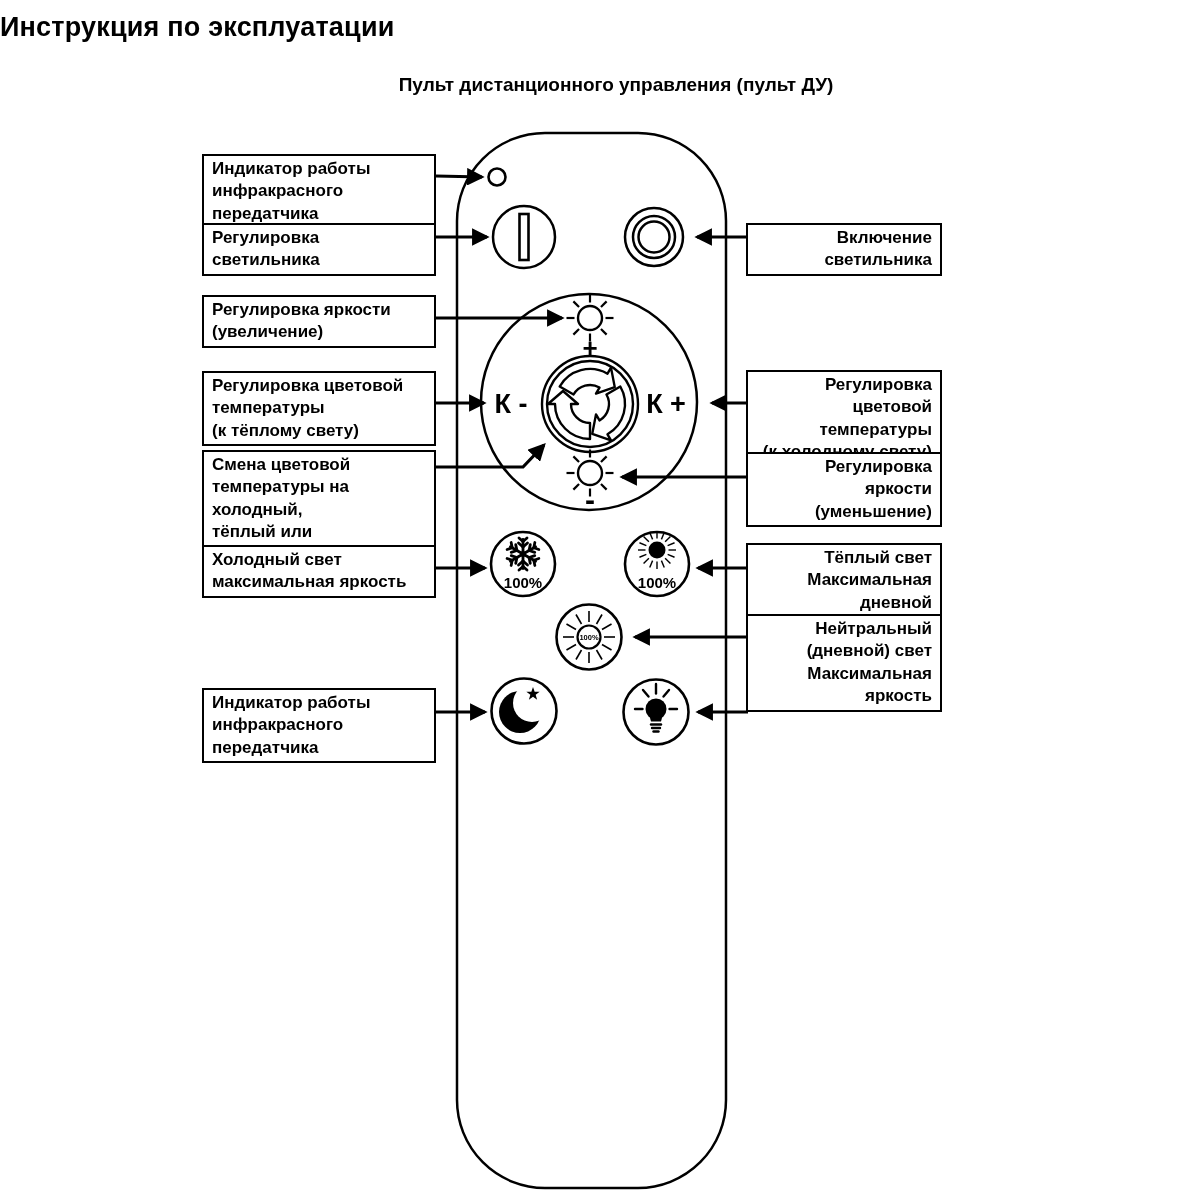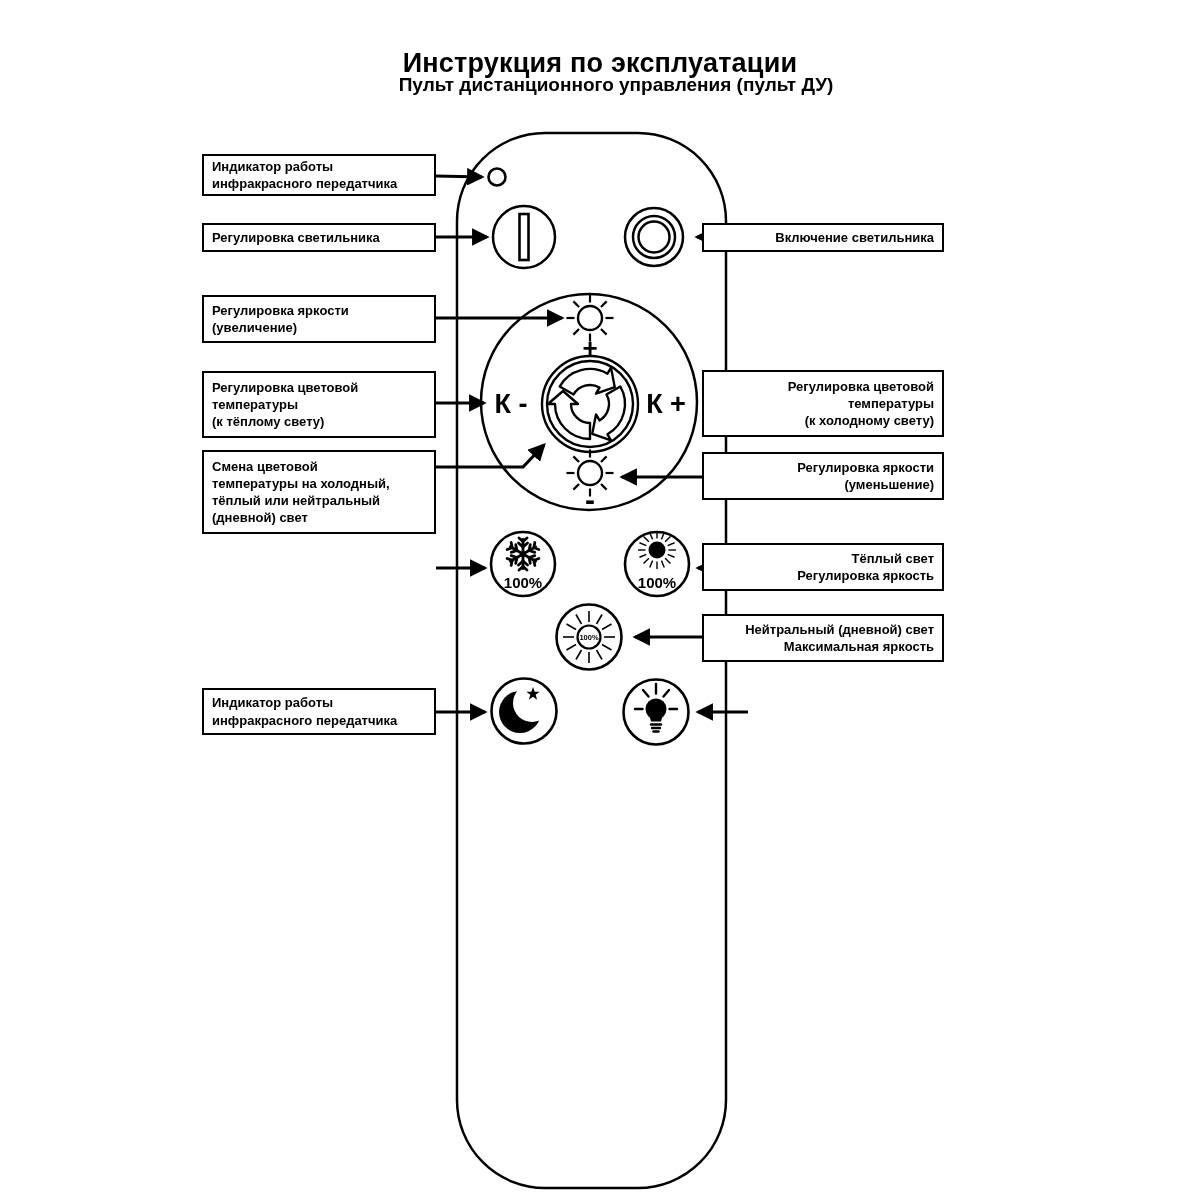--- a/index.html
+++ b/index.html
@@ -1,27 +1,27 @@
 <!DOCTYPE html>
 <html><head>
 <meta charset="utf-8">
 <style>
   html,body{margin:0;padding:0;background:#fff;}
   .page{position:relative;width:1200px;height:1200px;background:#fff;overflow:hidden;
         font-family:"Liberation Sans",sans-serif;color:#000;}
-  .title{position:absolute;left:0;top:12px;width:100%;text-align:center;
-         font-size:27px;font-weight:bold;letter-spacing:.2px;margin-top:36px;}
+  .title{position:absolute;left:0;top:12px;width:100%;text-align:left;
+         font-size:27px;font-weight:bold;letter-spacing:.2px;}
   .subtitle{position:absolute;left:16px;top:74px;width:100%;text-align:center;
             font-size:19px;font-weight:bold;}
   svg.diagram{position:absolute;left:0;top:0;}
   .lbox,.rbox{position:absolute;box-sizing:border-box;background:#fff;
-    border:2.5px solid #000;font-size:13px;font-weight:bold;line-height:1.32;
+    border:2.5px solid #000;font-size:17px;font-weight:bold;line-height:1.32;
     display:flex;align-items:center;padding:2px 8px;white-space:pre-line;}
   .lbox{left:202px;width:234px;justify-content:flex-start;text-align:left;}
-  .rbox{left:702px;width:242px;justify-content:flex-end;text-align:right;}
+  .rbox{left:746px;width:196px;justify-content:flex-end;text-align:right;}
   svg text{font-family:"Liberation Sans",sans-serif;font-weight:bold;fill:#000;}
 </style>
 </head>
 <body>
 
 <div class="page">
 
   <div class="title">Инструкция по эксплуатации</div>
   <div class="subtitle">Пульт дистанционного управления (пульт ДУ)</div>
 
@@ -239,27 +239,29 @@
   <div class="lbox" style="top:223px;min-height:29px">Регулировка светильника</div>
   <div class="lbox" style="top:295px;min-height:48px">Регулировка яркости
 (увеличение)</div>
   <div class="lbox" style="top:371px;min-height:67px">Регулировка цветовой
 температуры
 (к тёплому свету)</div>
   <div class="lbox" style="top:450px;min-height:84px">Смена цветовой
 температуры на холодный,
 тёплый или нейтральный
 (дневной) свет</div>
+  <div class="lbox" style="top:545px;min-height:47px">Холодный свет
+максимальная яркость</div>
   <div class="lbox" style="top:688px;min-height:47px">Индикатор работы
 инфракрасного передатчика</div>
 
   <div class="rbox" style="top:223px;min-height:29px">Включение светильника</div>
   <div class="rbox" style="top:370px;min-height:67px">Регулировка цветовой
 температуры
 (к холодному свету)</div>
   <div class="rbox" style="top:452px;min-height:48px">Регулировка яркости
 (уменьшение)</div>
   <div class="rbox" style="top:543px;min-height:48px">Тёплый свет
-Регулировка яркость</div>
+Максимальная дневной</div>
   <div class="rbox" style="top:614px;min-height:48px">Нейтральный (дневной) свет
 Максимальная яркость</div>
 
 </div>
 
 </body></html>

